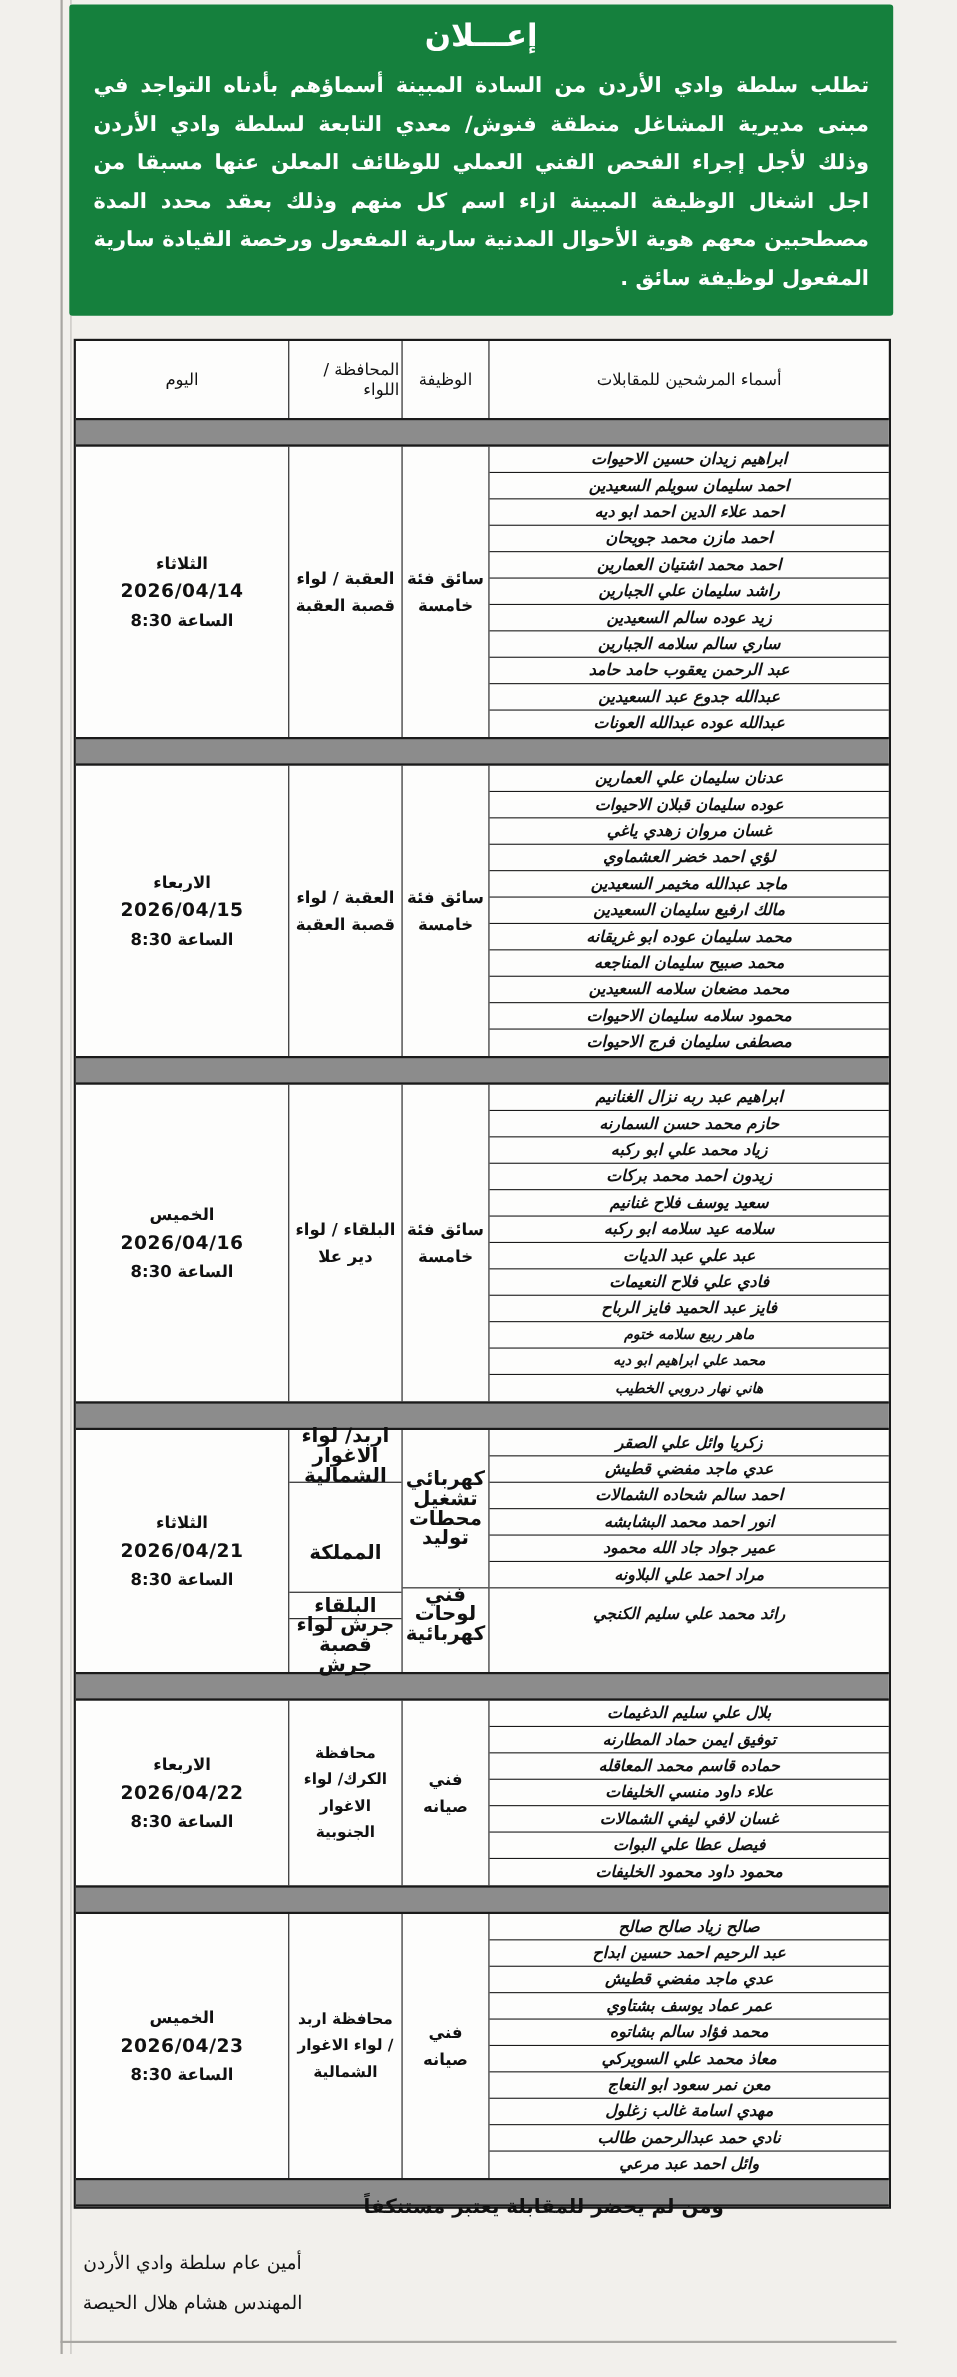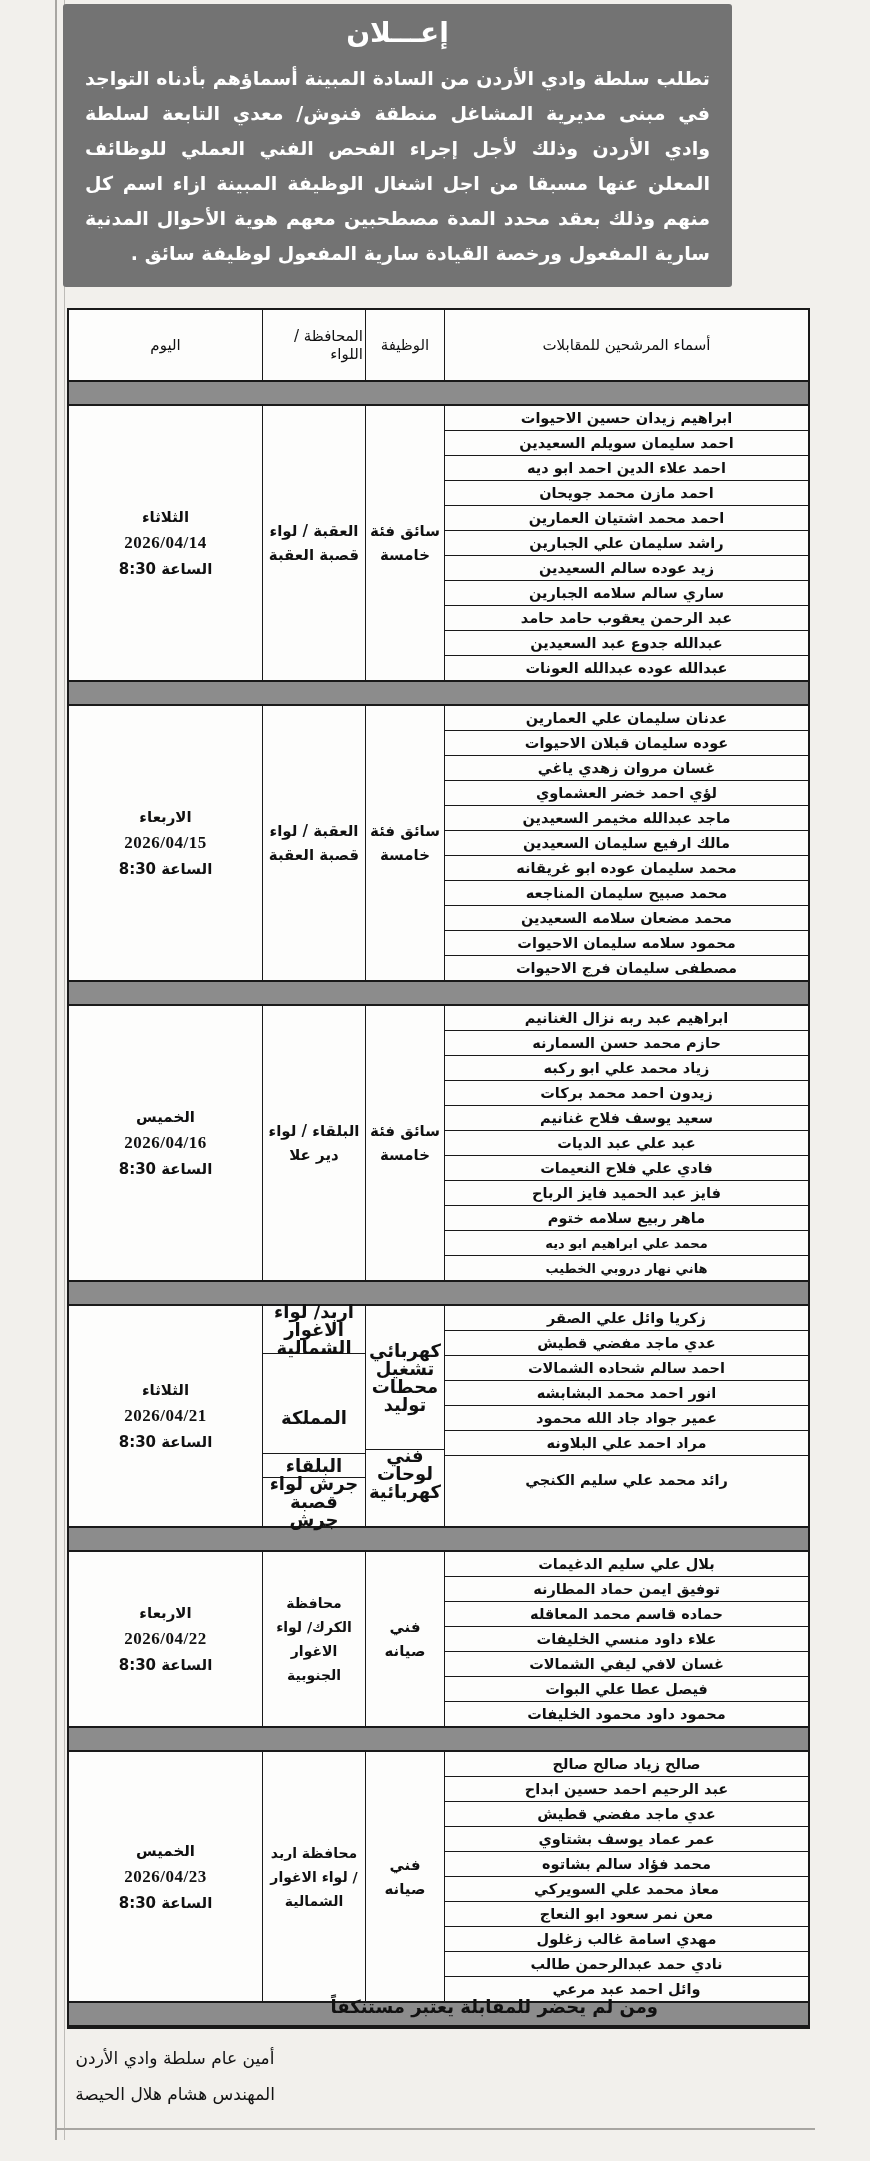--- a/index.html
+++ b/index.html
@@ -10,22 +10,22 @@
     direction:rtl;color:#111;
   }
   
   .lrule{position:absolute;top:0;height:2140px;width:2px;background:#a8a6a2;}
   .lrule.r1{left:55px;}
   .lrule.r2{left:64px;width:1px;background:#bdbbb7;}
   .brule{position:absolute;left:55px;top:2128px;width:760px;height:2px;background:#a8a6a2;}
 
   
   .announce{
-    position:absolute;left:63px;top:4px;width:669px;box-sizing:border-box;
-    background:#737373;color:#fff;padding:10px 22px 16px;border-radius:3px;
+    position:absolute;left:63px;top:4px;width:749px;box-sizing:border-box;
+    background:#15803d;color:#fff;padding:10px 22px 16px;border-radius:3px;
   }
   .announce-title{text-align:center;font-size:28px;font-weight:bold;margin:2px 0 12px;}
   .announce-body{font-size:19px;font-weight:bold;line-height:35px;text-align:justify;}
 
   
   .sched{
     position:absolute;left:67px;top:308px;width:743px;box-sizing:border-box;
     border:2px solid #1a1a1a;background:#fdfdfc;
   }
   .trow{display:flex;}
@@ -35,31 +35,31 @@
   .col-gov{width:103px;border-left:1px solid #1a1a1a;}
   .col-day{flex:1;}
   .hrow{height:70px;}
   .hcell{display:flex;align-items:center;justify-content:center;text-align:right;
          font-weight:normal;font-size:15px;padding:2px;}
   .sep{height:26px;background:#8c8c8c;border-top:2px solid #1a1a1a;border-bottom:2px solid #1a1a1a;box-sizing:border-box;}
 
   .names-list{display:flex;flex-direction:column;}
   .name-row{
     height:24px;box-sizing:border-box;display:flex;align-items:center;justify-content:center;
-    font-size:14.5px;font-weight:bold;border-bottom:1px solid #1a1a1a;padding:12px 4px;white-space:nowrap;
+    font-size:14.5px;font-weight:bold;border-bottom:1px solid #1a1a1a;padding:0 4px;white-space:nowrap;font-style:italic;
   }
   .name-row:last-child{border-bottom:none;}
   .g3 .name-row:nth-child(n+10){font-size:13px;}
   .g4 .name-row:last-child{height:48px;}
 
   .cellcenter{display:flex;align-items:center;justify-content:center;text-align:center;
               font-weight:bold;font-size:15px;padding:2px 4px;height:100%;box-sizing:border-box;line-height:24px;}
   .daycell{display:flex;flex-direction:column;align-items:center;justify-content:center;
            font-weight:bold;font-size:15px;line-height:26px;height:100%;box-sizing:border-box;text-align:center;}
-  .daycell .date{font-size:17px;letter-spacing:.5px;font-family:Liberation Serif, serif;}
+  .daycell .date{font-size:17px;letter-spacing:.5px;}
 
   .stack{display:flex;flex-direction:column;}
   .sub{display:flex;align-items:center;justify-content:center;text-align:center;
        font-weight:bold;font-size:18px;line-height:18px;border-bottom:1px solid #1a1a1a;
        box-sizing:border-box;padding:0 3px;}
   .stack .sub:last-child{border-bottom:none;}
   .h48{height:48px;} .h72{height:72px;margin-top:28px;} .h24{height:24px;} .h144{height:144px;}
 
   
   .foot-note{position:absolute;right:212px;top:1996px;font-size:18px;font-weight:bold;}
@@ -151,20 +151,21 @@
 
   <div class="sep"></div>
 
   <div class="trow g3">
     <div class="col col-names names-list">
         <div class="name-row">ابراهيم عبد ربه نزال الغنانيم</div>
         <div class="name-row">حازم محمد حسن السمارنه</div>
         <div class="name-row">زياد محمد علي ابو ركبه</div>
         <div class="name-row">زيدون احمد محمد بركات</div>
         <div class="name-row">سعيد يوسف فلاح غنانيم</div>
+        <div class="name-row">سلامه عيد سلامه ابو ركبه</div>
         <div class="name-row">عبد علي عبد الديات</div>
         <div class="name-row">فادي علي فلاح النعيمات</div>
         <div class="name-row">فايز عبد الحميد فايز الرباح</div>
         <div class="name-row">ماهر ربيع سلامه ختوم</div>
         <div class="name-row">محمد علي ابراهيم ابو ديه</div>
         <div class="name-row">هاني نهار دروبي الخطيب</div>
       </div>
     <div class="col col-job">
         <div class="cellcenter">سائق فئة خامسة</div>
       </div>

